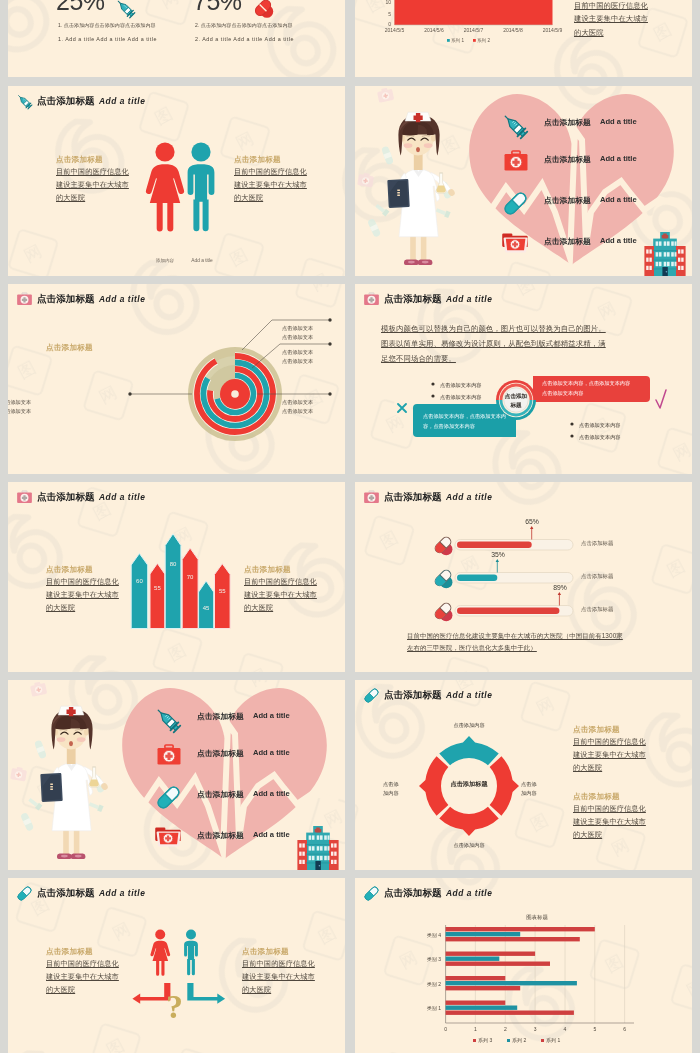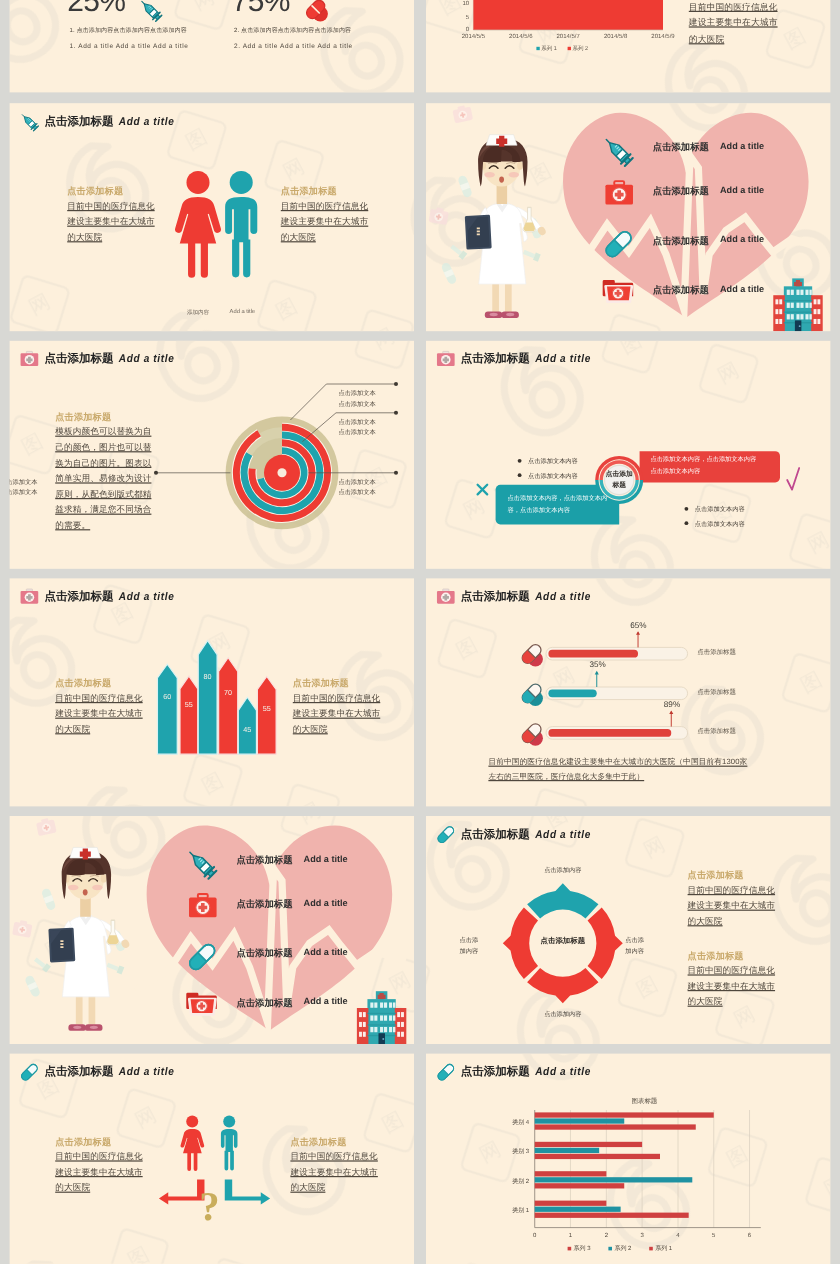--- a/index.html
+++ b/index.html
@@ -421,21 +421,20 @@
 <div class="card cl" style="top:284px;">
   <div class="stitle">
     <svg class="ico" viewBox="0 0 24 24">
           <use href="#i-kit-pink"></use>
         </svg>
     <span class="zh">点击添加标题</span>
     <span class="en">Add a title</span>
   </div>
   <div class="txtblk" style="left:38px;top:58px;width:104px;">
     <div class="hd">点击添加标题</div>
-    <div class="bd">模板内颜色可以替换为自<br>己的颜色，图片也可以替<br>换为自己的图片。图表以<br>简单实用、易修改为设计<br>原则，从配色到版式都精<br>益求精，满足您不同场合<br>的需要。</div>
   </div>
   <svg style="position:absolute;left:0;top:0" width="337" height="190" viewBox="0 0 337 190">
     <g transform="translate(227,110)">
 
       <circle cx="0" cy="0" r="47" fill="#c2b886" opacity=".72"></circle>
       <circle cx="0" cy="0" r="38" fill="#d8d1ad" opacity=".9"></circle>
       <circle cx="0" cy="0" r="29" fill="#c8bf94" opacity=".5"></circle>
 
       <path d="M 0.00 -38.00 A 38 38 0 1 1 -19.00 -32.91" fill="none" stroke="#fbf3e7" stroke-width="7.6"></path>
       <path d="M 0.00 -31.50 A 31.5 31.5 0 1 1 -27.28 -15.75" fill="none" stroke="#fbf3e7" stroke-width="7.6"></path>
@@ -478,20 +477,21 @@
 </div>
 
 <div class="card cr" style="top:284px;">
   <div class="stitle">
     <svg class="ico" viewBox="0 0 24 24">
           <use href="#i-kit-pink"></use>
         </svg>
     <span class="zh">点击添加标题</span>
     <span class="en">Add a title</span>
   </div>
+  <div class="bd" style="position:absolute;left:26px;top:38px;width:300px;font-size:7.4px;line-height:2.0">模板内颜色可以替换为自己的颜色，图片也可以替换为自己的图片。<br>图表以简单实用、易修改为设计原则，从配色到版式都精益求精，满<br>足您不同场合的需要。</div>
   <svg style="position:absolute;left:0;top:0" width="337" height="190" viewBox="0 0 337 190">
 
     <path d="M178 92 H291 a4 4 0 0 1 4 4 v18 a4 4 0 0 1 -4 4 H178 z" fill="#e8413c"></path>
 
     <path d="M161 120 H62 a4 4 0 0 0 -4 4 v25 a4 4 0 0 0 4 4 H161 z" fill="#1b9fa8"></path>
 
     <g>
       <path d="M141 116 A20 20 0 0 1 181 116 Z" fill="#e8413c"></path>
       <path d="M181 116 A20 20 0 0 1 141 116 Z" fill="#1b9fa8"></path>
       <circle cx="161" cy="116" r="17.2" fill="#fdf0dc"></circle>

